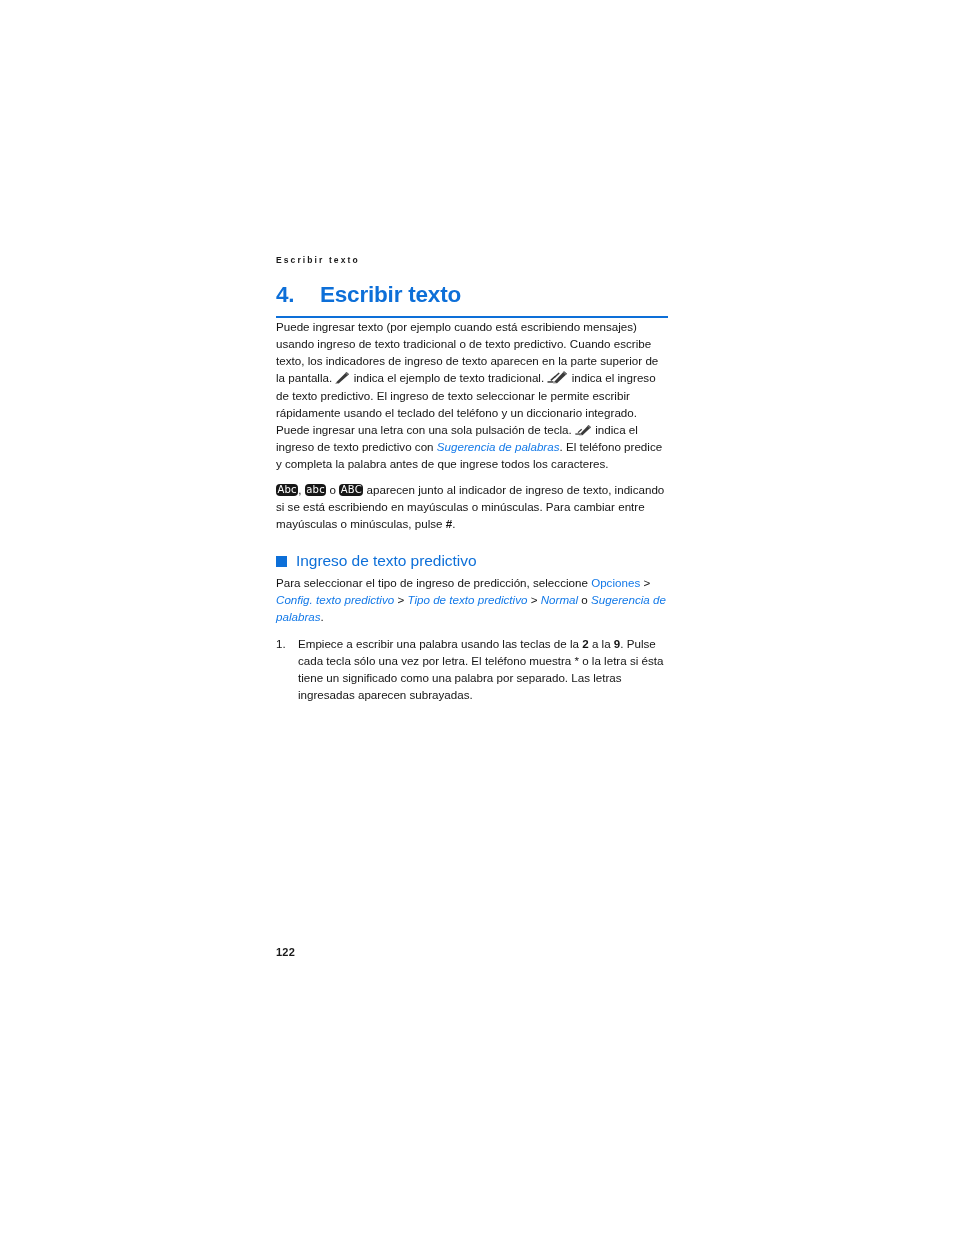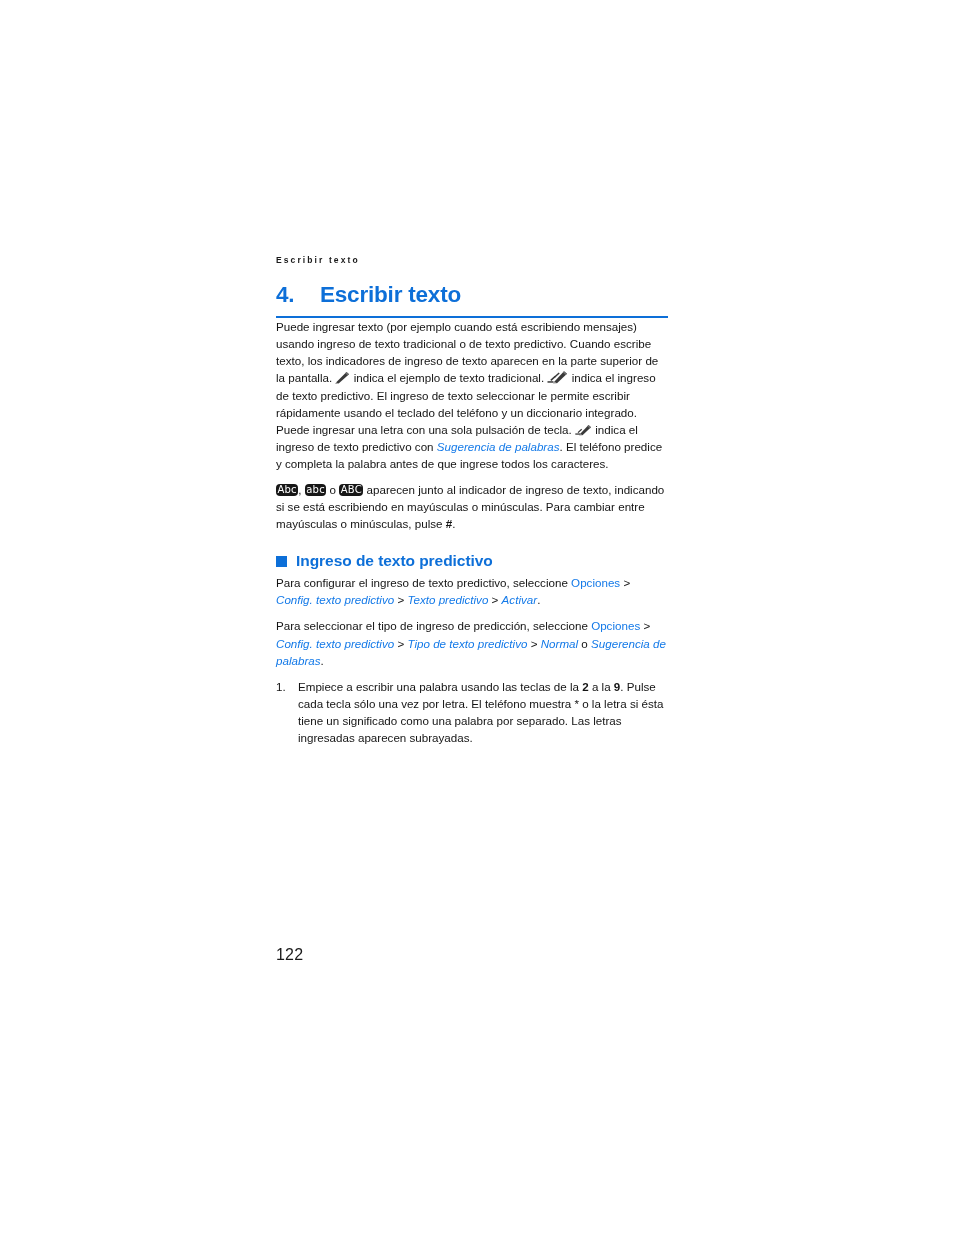--- a/index.html
+++ b/index.html
@@ -78,21 +78,21 @@
     height: 11px;
     background: #0d6fd8;
     display: inline-block;
     flex: 0 0 11px;
     position: relative;
     top: 1px;
   }
   .section-head-text {
     color: #0d6fd8;
     font-size: 15.5px;
-    font-weight: bold;
+    font-weight: normal;
     letter-spacing: -0.05px;
     line-height: 1.1;
   }
   .badge {
     display: inline-block;
     background: #171717;
     color: #ffffff;
     font-size: 10px;
     font-weight: normal;
     font-family: "DejaVu Sans", sans-serif;
@@ -117,22 +117,22 @@
     flex: 0 0 22px;
     width: 22px;
   }
   .ol .li-body {
     flex: 1;
   }
   .folio {
     position: absolute;
     left: 276px;
     top: 946px;
-    font-size: 16px;
-    font-weight: normal;
+    font-size: 11px;
+    font-weight: bold;
     color: #1a1a1a;
     letter-spacing: 0.2px;
   }
   .icon {
     display: inline-block;
     vertical-align: -2px;
   }
   .icon-pen { width: 15px; height: 13px; }
   .icon-pred-sm { width: 17px; height: 13px; }
   .icon-pred-lg { width: 21px; height: 15px; }
@@ -171,21 +171,20 @@
 
   <p class="body"><span class="badge">Abc</span><span>, </span><span class="badge">abc</span><span> o </span><span class="badge">ABC</span><span> aparecen junto al indicador de ingreso de texto, indicando si se está escribiendo en mayúsculas o minúsculas. Para cambiar entre mayúsculas o minúsculas, pulse </span><span class="bold">#</span><span>.</span></p>
 
 
 
   <div class="section-head">
     <span class="sq"></span>
     <span class="section-head-text">Ingreso de texto predictivo</span>
   </div>
 
-  <p class="body"><span>Para configurar el ingreso de texto predictivo, seleccione </span><span class="blue">Opciones</span><span> &gt; </span><span class="blue-i">Config. texto predictivo</span><span> &gt; </span><span class="blue-i">Texto predictivo</span><span> &gt; </span><span class="blue-i">Activar</span><span>.</span></p>
 
 
   <p class="body"><span>Para seleccionar el tipo de ingreso de predicción, seleccione </span><span class="blue">Opciones</span><span> &gt; </span><span class="blue-i">Config. texto predictivo</span><span> &gt; </span><span class="blue-i">Tipo de texto predictivo</span><span> &gt; </span><span class="blue-i">Normal</span><span> o </span><span class="blue-i">Sugerencia de palabras</span><span>.</span></p>
 
   <ol class="ol">
     <li>
       <span class="marker">1.</span>
       <span class="li-body"><span>Empiece a escribir una palabra usando las teclas de la </span><span class="bold">2</span><span> a la </span><span class="bold">9</span><span>. Pulse cada tecla sólo una vez por letra. El teléfono muestra * o la letra si ésta tiene un significado como una palabra por separado. Las letras ingresadas aparecen subrayadas.</span></span>
     </li>
   </ol>

